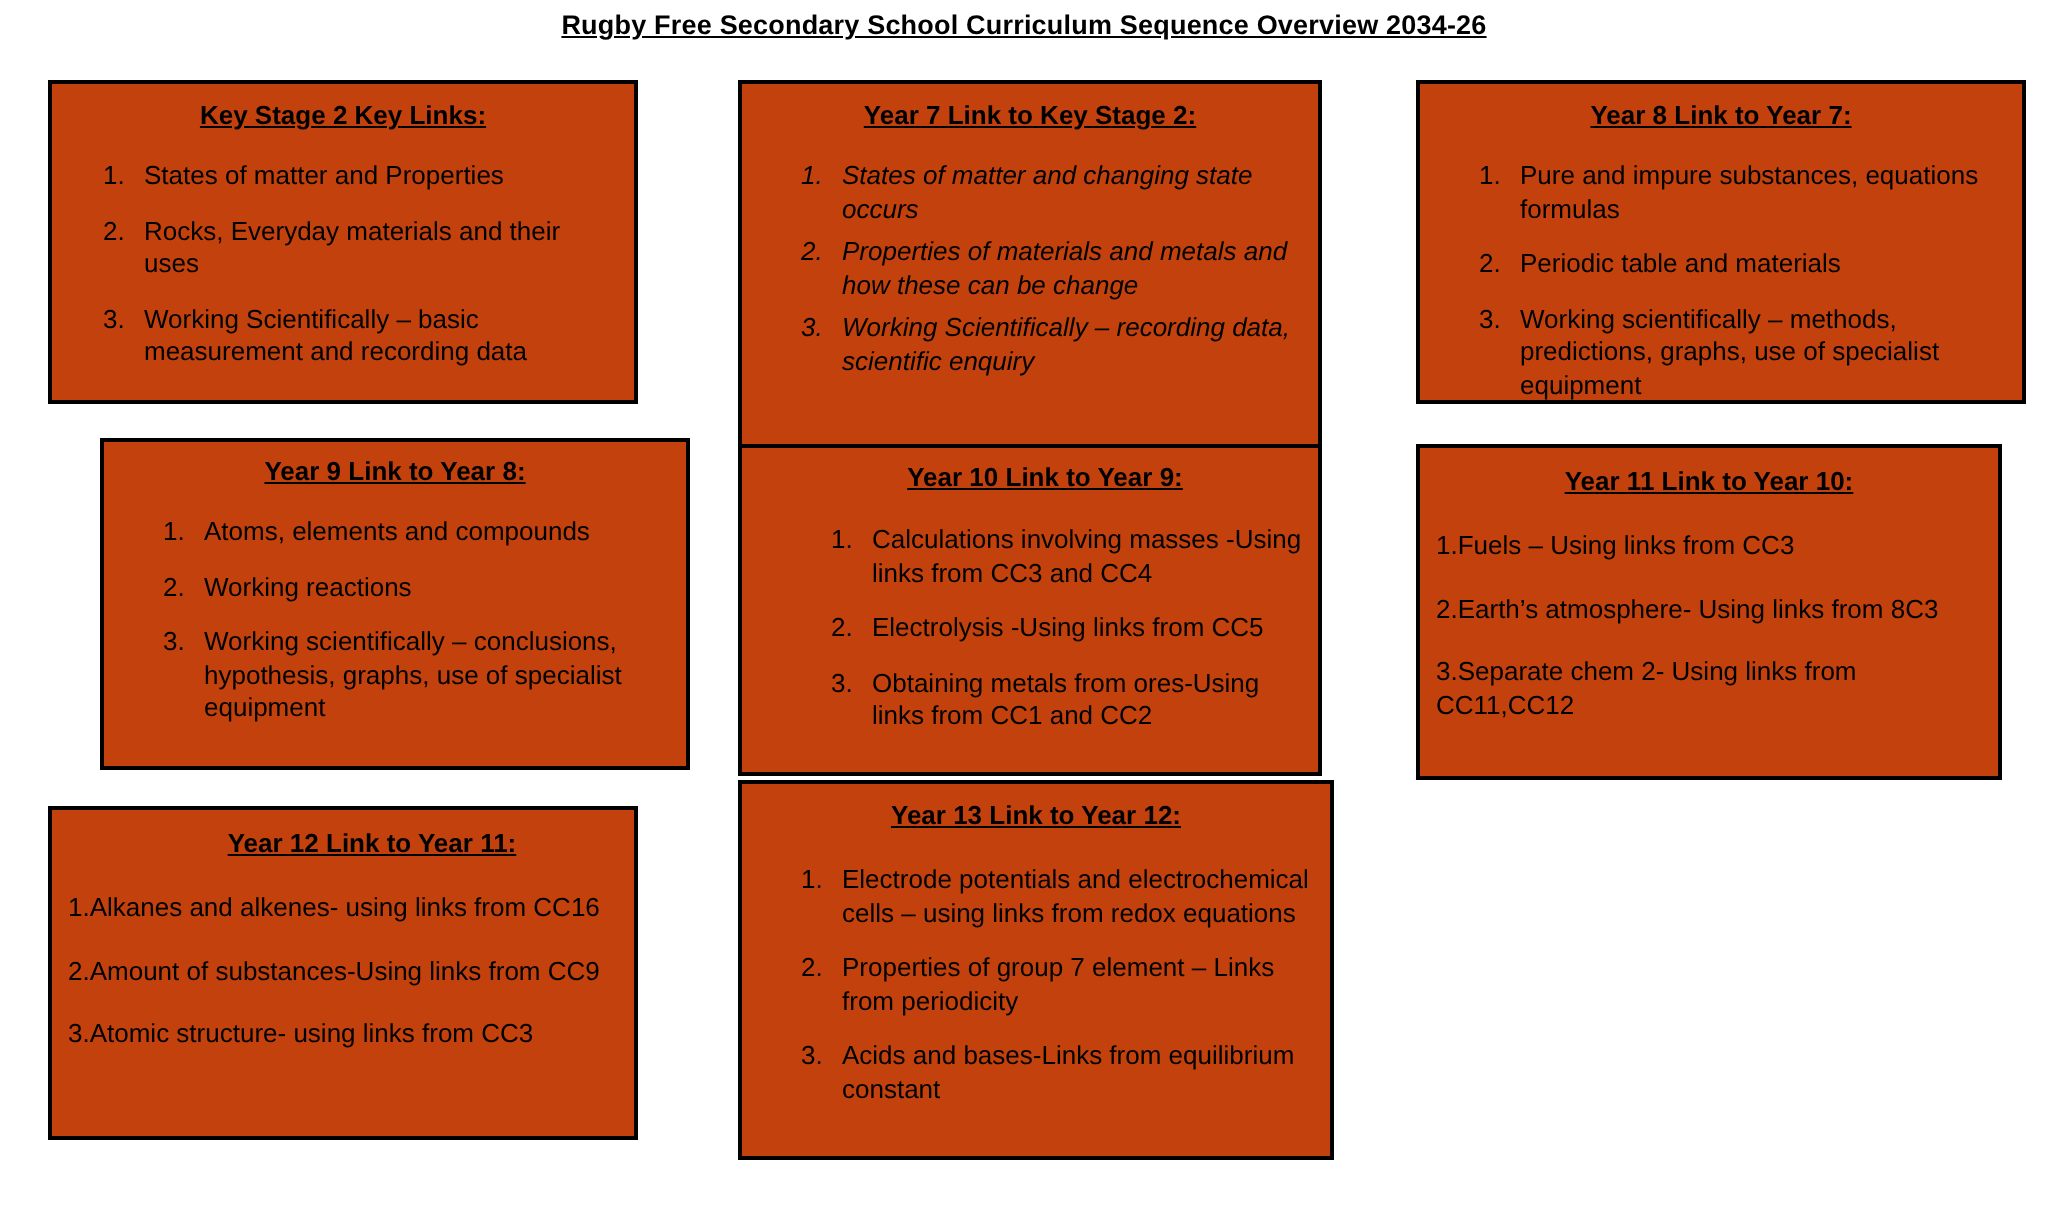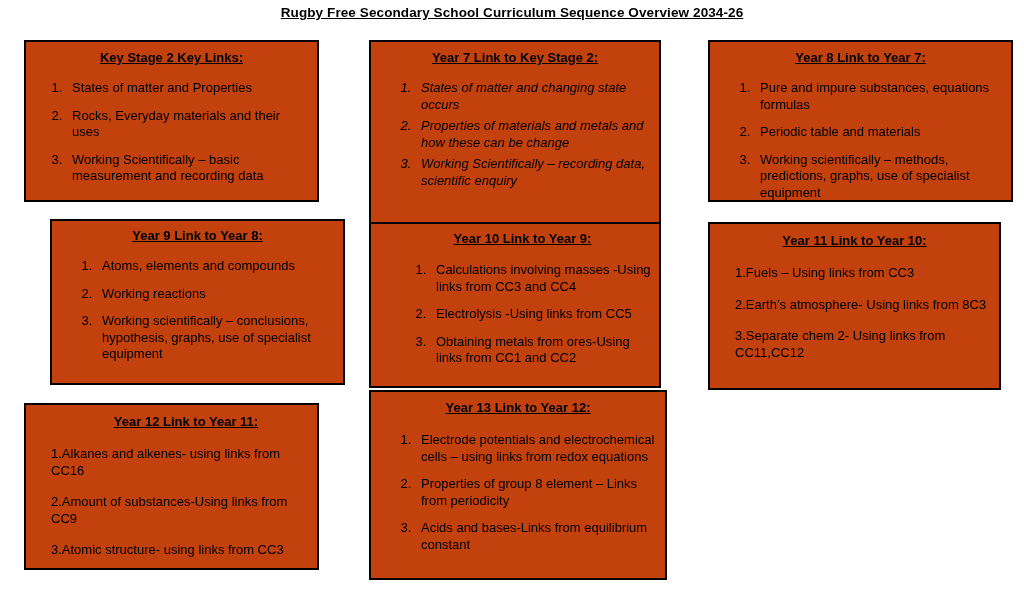--- a/index.html
+++ b/index.html
@@ -60,21 +60,21 @@
     margin: 0;
   }
   ol.numlist li.gap {
     margin-top: 11px;
   }
   ol.numlist li.tight {
     margin-top: 5px;
   }
 
   .plainlist {
-    padding: 0 10px 0 25px;
+    padding: 0 10px 0 8px;
   }
   .plainlist p {
     font-size: 13px;
     line-height: 16.5px;
     margin: 0;
   }
   .plainlist p.gap {
     margin-top: 15px;
   }
 
@@ -178,16 +178,16 @@
     <p>1.Alkanes and alkenes- using links from CC16</p>
     <p class="gap">2.Amount of substances-Using links from CC9</p>
     <p class="gap">3.Atomic structure- using links from CC3</p>
   </div>
 </div>
 
 <div class="box" id="box-y13">
   <div class="box-title">Year 13 Link to Year 12:</div>
   <ol class="numlist">
     <li>Electrode potentials and electrochemical cells – using links from redox equations</li>
-    <li class="gap">Properties of group 8 element – Links from periodicity</li>
+    <li class="gap">Properties of group 7 element – Links from periodicity</li>
     <li class="gap">Acids and bases-Links from equilibrium constant</li>
   </ol>
 </div>
 
 </body></html>

